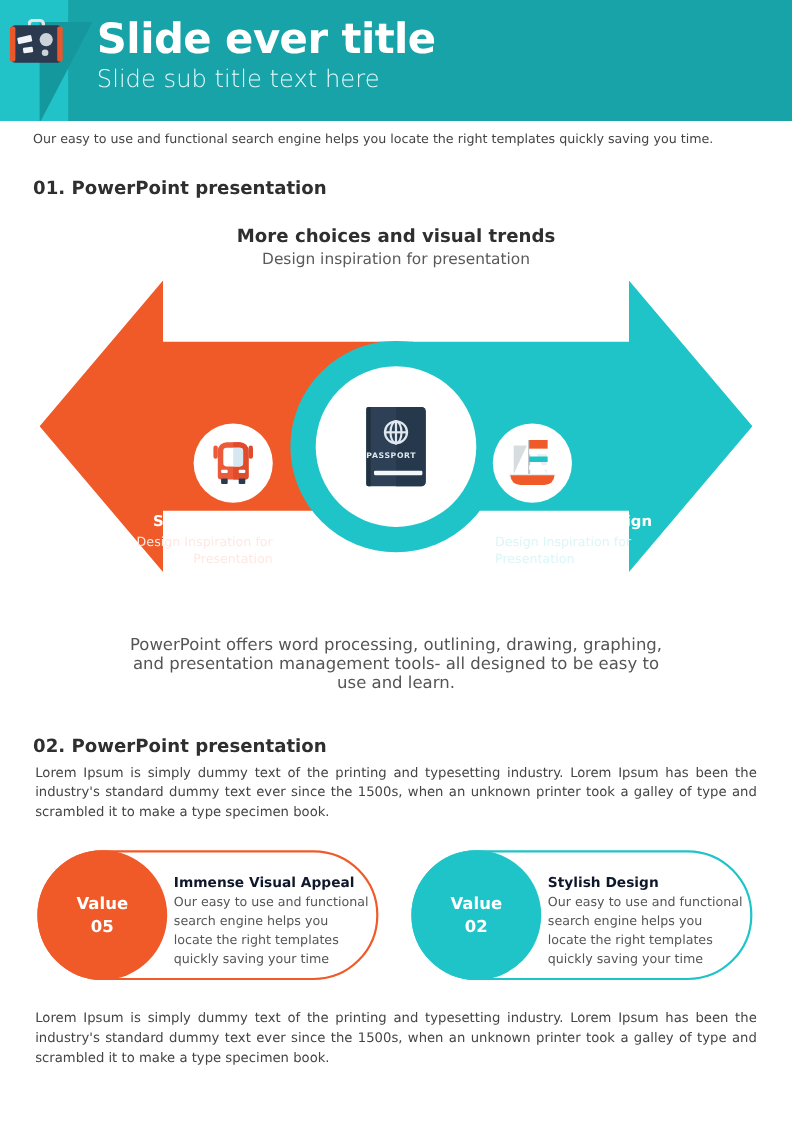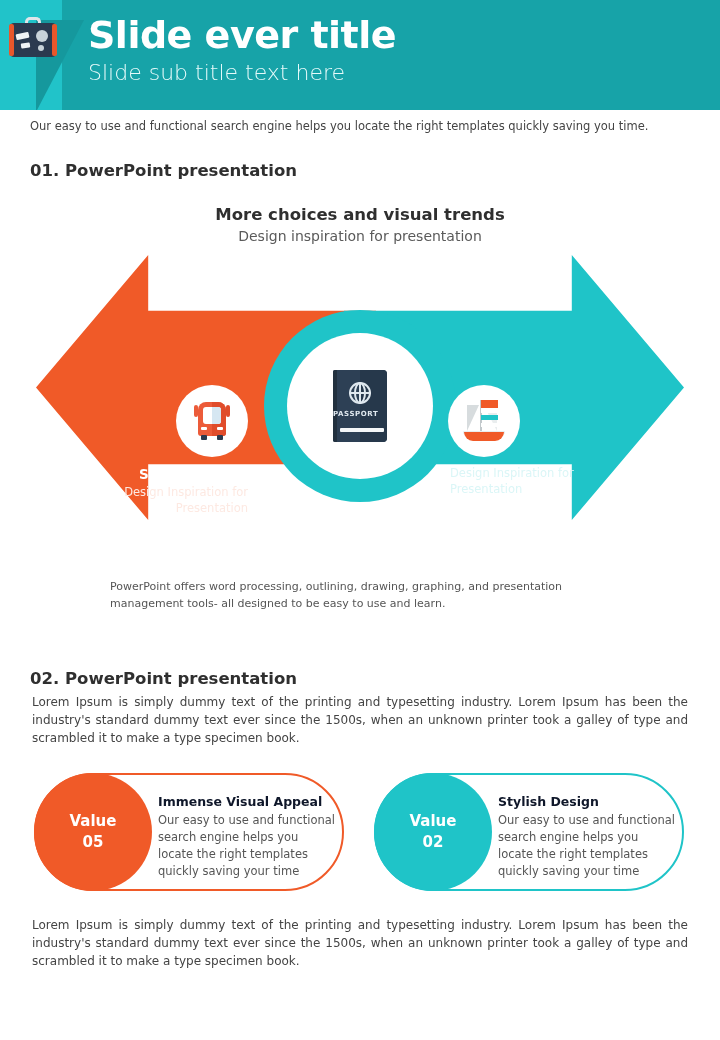--- a/index.html
+++ b/index.html
@@ -385,22 +385,22 @@
     position: absolute; left: 7px; top: 58px;
     width: 44px; height: 4px;
     background: #f4f7f9;
     border-radius: 1px;
   }
 
   .diagram-note {
     position: absolute;
     left: 110px; top: 383px;
     width: 500px;
-    text-align: left;
-    font-size: 11px;
+    text-align: center;
+    font-size: 15px;
     line-height: 17px;
     color: #555;
   }
 
   
   .body-para {
     position: absolute;
     left: 32px;
     width: 656px;
     font-size: 12px;
@@ -540,20 +540,21 @@
         <div class="boat-hull"></div>
       </div>
     </div>
 
     <div class="arrow-label" id="label-left">
       <div class="al-title">Stylish Design</div>
       <div class="al-desc">Design Inspiration for Presentation</div>
     </div>
 
     <div class="arrow-label" id="label-right">
+      <div class="al-title">Top Quality Design</div>
       <div class="al-desc">Design Inspiration for Presentation</div>
     </div>
   </div>
 
   <div class="diagram-note">PowerPoint offers word processing, outlining, drawing, graphing, and presentation management tools- all designed to be easy to use and learn.</div>
 </div>
 
 <div class="section-heading" id="sec2-heading">02. PowerPoint presentation</div>
 <div class="body-para" id="para-top">Lorem Ipsum is simply dummy text of the printing and typesetting industry. Lorem Ipsum has been the industry's standard dummy text ever since the 1500s, when an unknown printer took a galley of type and scrambled it to make a type specimen book.</div>
 

